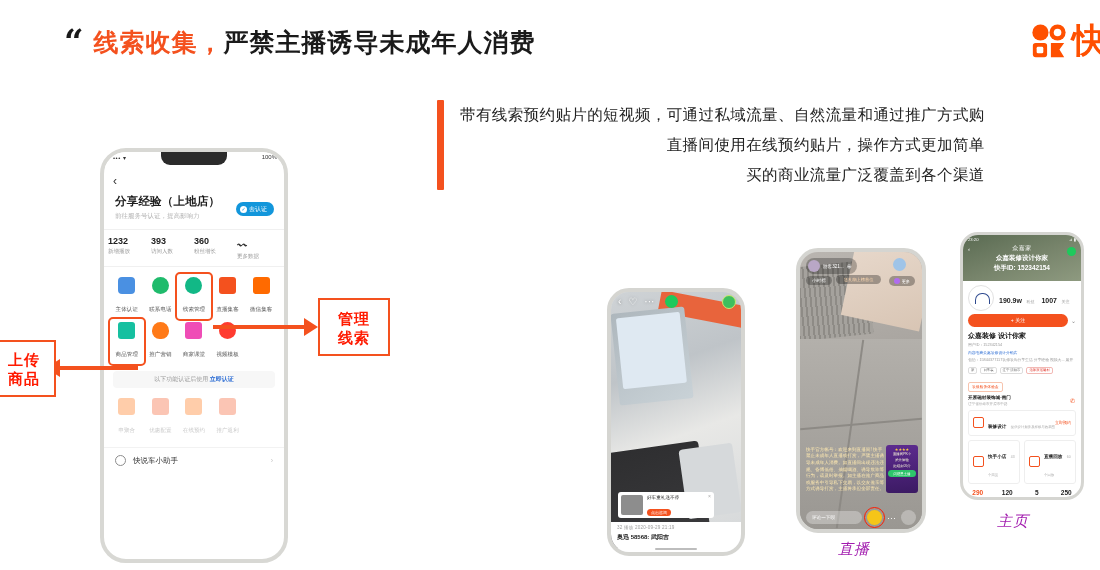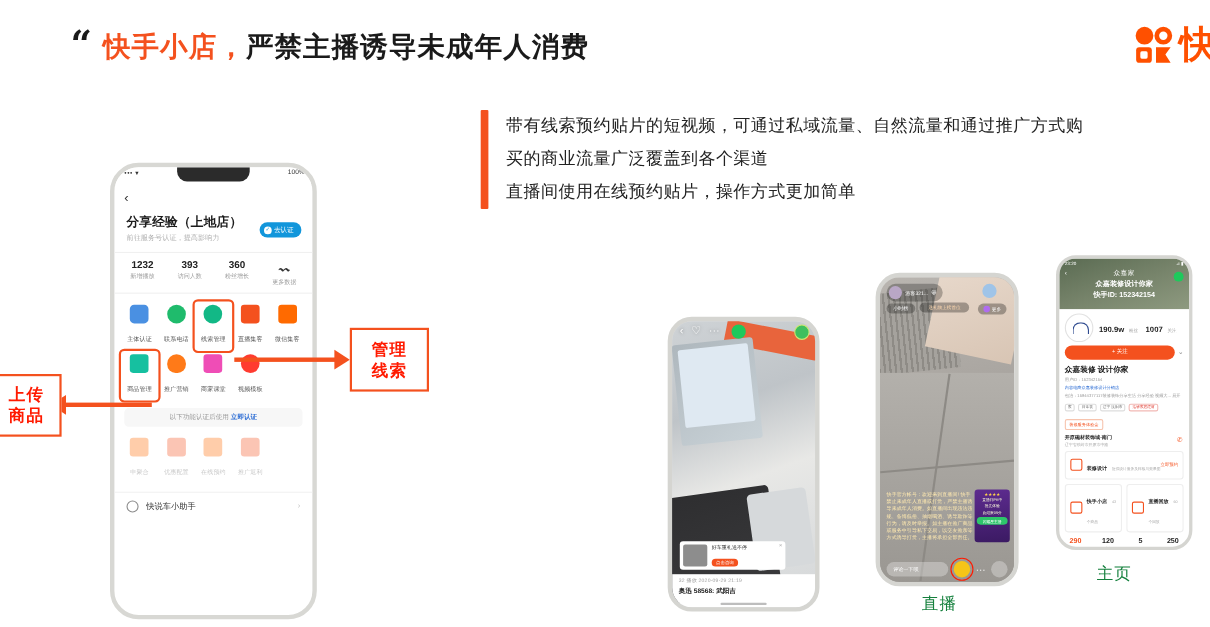--- a/index.html
+++ b/index.html
@@ -25,21 +25,21 @@
   .brand-logo {
     position: absolute; right: -6px; top: 18px;
     display: flex; align-items: center; gap: 2px;
   }
   .logo-mark { width: 42px; height: 38px; }
   .logo-word { font-size: 34px; font-weight: bold; color: #ff5000; font-family: "DejaVu Sans", sans-serif; }
 
   
   .desc-block { position: absolute; left: 437px; top: 100px; width: 670px; display: flex; gap: 16px; }
   .desc-bar { width: 7px; background: #f4511e; flex: 0 0 7px; border-radius: 1px; }
-  .desc-lines { font-size: 15.5px; color: #222; line-height: 30px; letter-spacing: .4px; }
+  .desc-lines { font-size: 15.5px; color: #222; line-height: 30px; letter-spacing: .4px; text-align: right; }
 
   
   .phone-left {
     position: absolute; left: 100px; top: 148px;
     width: 188px; height: 415px;
     border: 4px solid #d8d8d4; border-radius: 26px;
     background: #fff; overflow: hidden;
   }
   .notch-bar { position: relative; height: 16px; background: #fff; }
   .notch {
@@ -58,21 +58,21 @@
     position: absolute; right: 10px; top: 12px;
     background: #1296db; color: #fff; font-size: 6px;
     padding: 2.5px 7px 2.5px 4px; border-radius: 8px;
     display: flex; align-items: center; gap: 2px;
   }
   .verify-dot { width: 7px; height: 7px; border-radius: 50%; background: #fff;
     color: #1296db; font-size: 5px; line-height: 7px; text-align: center; }
 
   .stats-row { display: flex; border-top: 1px solid #f0f0f0; border-bottom: 1px solid #f0f0f0;
     padding: 6px 4px; margin-top: 2px; }
-  .stat-cell { flex: 1; text-align: center; }
+  .stat-cell { flex: 1; }
   .stat-val { font-size: 9px; font-weight: bold; color: #222; }
   .stat-lbl { font-size: 5.5px; color: #9a9a9a; margin-top: 2px; }
   .stat-wave { font-size: 10px; color: #333; }
 
   .banner {
     margin: 6px 9px 0; height: 46px; border-radius: 5px;
     background: linear-gradient(100deg,#4a2b8c 0%,#6d3bb5 45%,#3b2468 100%);
     position: relative; overflow: hidden;
   }
   .banner-top { position: absolute; left: 8px; top: 5px; font-size: 5px; color: #dcd0ff; letter-spacing: .3px; }
@@ -210,21 +210,21 @@
     align-items: center; gap: 5px; padding: 0 6px; }
   .live-input { flex: 1; height: 13px; border-radius: 7px; background: rgba(255,255,255,.3);
     font-size: 4.6px; color: #fff; line-height: 13px; padding-left: 6px; }
   .live-clue { width: 15px; height: 15px; border-radius: 50%; background: #f5c518;
     position: relative; }
   .live-clue-ring { position: absolute; left: -3px; top: -3px; width: 21px; height: 21px;
     border: 1.6px solid #ff1a00; border-radius: 50%; }
   .live-dots { font-size: 9px; color: #fff; }
   .live-share { width: 15px; height: 15px; border-radius: 50%; background: rgba(255,255,255,.3); }
 
-  .phone-caption { position: absolute; font-size: 15px; color: #15803d; letter-spacing: 1px; }
+  .phone-caption { position: absolute; font-size: 15px; color: #a21caf; letter-spacing: 1px; font-style: italic; }
   #cap-live { left: 838px; top: 540px; }
   #cap-home { left: 997px; top: 512px; }
 
   
   .phone-home {
     position: absolute; left: 960px; top: 232px; width: 124px; height: 268px;
     border: 3px solid #d5d5d1; border-radius: 18px; overflow: hidden; background: #fff;
   }
   .hp-cover { position: relative; height: 46px;
     background: linear-gradient(160deg,#5a6b52 0%,#76836a 50%,#8e9a80 100%); }
@@ -277,41 +277,41 @@
   .hp-stat-n { font-size: 6.5px; font-weight: bold; color: #222; }
   .hp-stat-n.active { color: #f4511e; }
   .hp-stat-l { font-size: 3.6px; color: #9a9a9a; margin-top: 1px; }
   .hp-stat-l.active { color: #f4511e; }
 </style>
 </head>
 <body>
 
 <div class="slide-title">
   <span class="quote-mark">“</span>
-  <span class="title-text"><span class="title-accent">快手小店，</span><span>严禁主播诱导未成年人消费</span></span>
+  <span class="title-text"><span class="title-accent">线索收集，</span><span>严禁主播诱导未成年人消费</span></span>
 </div>
 
 <div class="brand-logo">
   <svg class="logo-mark" viewBox="0 0 44 40">
     <circle cx="13" cy="11" r="8.5" fill="#ff5000"></circle>
     <circle cx="31" cy="11" r="8.5" fill="#ff5000"></circle>
     <circle cx="31" cy="11" r="4" fill="#ffffff"></circle>
     <rect x="5" y="22" width="15" height="15" rx="3" fill="#ff5000"></rect>
     <rect x="9" y="26" width="7" height="7" rx="1.5" fill="#ffffff"></rect>
     <path d="M24 22 h14 l-5 7 5 8 h-14 z" fill="#ff5000"></path>
   </svg>
   <span class="logo-word">快</span>
 </div>
 
 <div class="desc-block">
   <div class="desc-bar"></div>
   <div class="desc-lines">
     <div>带有线索预约贴片的短视频，可通过私域流量、自然流量和通过推广方式购</div>
+    <div>直播间使用在线预约贴片，操作方式更加简单</div>
     <div>买的商业流量广泛覆盖到各个渠道</div>
-    <div>直播间使用在线预约贴片，操作方式更加简单</div>
   </div>
 </div>
 
 <div class="phone-left">
   <div class="notch-bar">
     <span class="status-left">•••  ▾</span>
     <div class="notch"></div>
     <span class="status-right">100%</span>
   </div>
   <div class="back-row">

